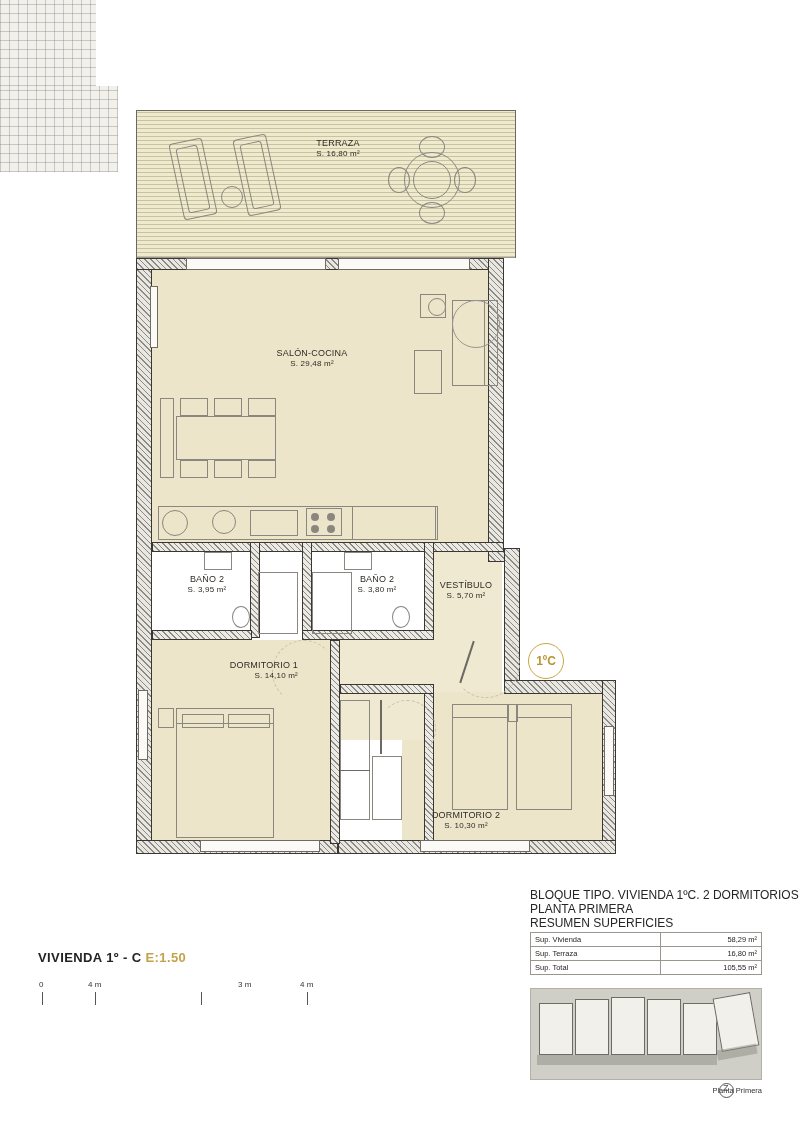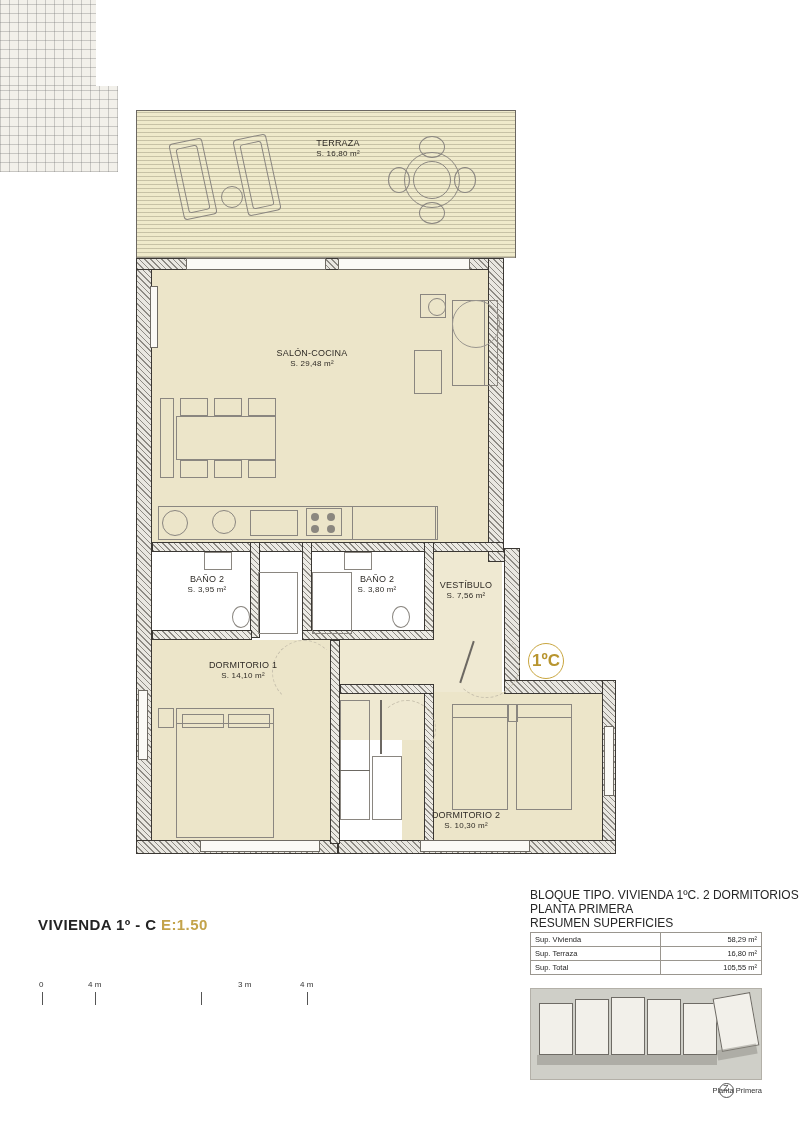--- a/index.html
+++ b/index.html
@@ -59,22 +59,22 @@
       #f2f0ea;
     box-sizing:border-box;
   }
   .ln{position:absolute;background:#6c6862;}
   .obj{position:absolute;border:1px solid #6f6b64;box-sizing:border-box;background:#f7f5ee;}
   .objl{position:absolute;border:1px solid #8a8680;box-sizing:border-box;background:transparent;}
   .circ{border-radius:50%;}
 
   
   .title-left{
-    position:absolute;left:38px;top:916px;
-    font-size:15px;font-weight:bold;letter-spacing:.4px;color:#232323;text-align:center;
+    position:absolute;left:38px;top:950px;
+    font-size:13px;font-weight:bold;letter-spacing:.4px;color:#232323;text-align:center;
   }
   .title-left .scale{color:#c3a34a;font-weight:bold;}
   .scalebar{position:absolute;left:38px;top:982px;width:300px;height:26px;}
   .scalebar .tick{position:absolute;top:10px;width:1px;height:13px;background:#555;}
   .scalebar .num{position:absolute;top:-2px;font-size:8px;color:#333;}
 
   .info{position:absolute;left:530px;top:888px;width:236px;}
   .info .l{font-size:12px;line-height:14px;color:#262626;white-space:nowrap;}
   table.surf{
     position:absolute;left:530px;top:932px;width:232px;
@@ -93,21 +93,21 @@
     position:absolute;left:530px;top:1086px;width:232px;
     text-align:right;font-size:7.5px;color:#333;padding-right:6px;
   }
   .kp-logo{position:absolute;right:66px;top:1083px;width:13px;height:13px;border:1px solid #555;border-radius:50%;}
   .kp-logo:after{content:"Z";position:absolute;left:3px;top:-1px;font-size:9px;color:#555;}
 
   
   .badge{
     position:absolute;left:528px;top:643px;width:34px;height:34px;
     border:1.6px solid #c9a63f;border-radius:50%;
-    color:#b8952f;font-size:17px;font-weight:bold;
+    color:#b8952f;font-size:12px;font-weight:bold;
     display:flex;align-items:center;justify-content:center;
     background:rgba(255,255,255,.6);
   }
 
   .arc{position:absolute;border:1px dashed #b9b4a6;border-radius:50%;}
 </style>
 </head>
 <body>
 
 <div class="sheet">
@@ -229,24 +229,24 @@
 
   <div class="objl" style="left:204px;top:552px;width:28px;height:18px;"></div>
   <div class="objl circ" style="left:232px;top:606px;width:18px;height:22px;"></div>
   <div class="objl" style="left:258px;top:572px;width:40px;height:62px;"></div>
   <div class="objl" style="left:344px;top:552px;width:28px;height:18px;"></div>
   <div class="objl circ" style="left:392px;top:606px;width:18px;height:22px;"></div>
   <div class="objl" style="left:312px;top:572px;width:40px;height:62px;"></div>
 
   <div class="room-label" style="left:428px;top:580px;width:76px;">
     <div class="nm">VESTÍBULO</div>
-    <div class="ar">S. 7,56 m²</div>
-  </div>
-
-  <div class="room-label" style="left:188px;top:660px;width:110px;">
+    <div class="ar">S. 5,70 m²</div>
+  </div>
+
+  <div class="room-label" style="left:188px;top:660px;width:110px;text-align:right;">
     <div class="nm">DORMITORIO 1</div>
     <div class="ar">S. 14,10 m²</div>
   </div>
   <div class="objl" style="left:176px;top:708px;width:98px;height:130px;"></div>
   <div class="objl" style="left:176px;top:708px;width:98px;height:16px;"></div>
   <div class="objl" style="left:182px;top:714px;width:42px;height:14px;"></div>
   <div class="objl" style="left:228px;top:714px;width:42px;height:14px;"></div>
   <div class="objl" style="left:158px;top:708px;width:16px;height:20px;"></div>
   <div class="objl" style="left:340px;top:700px;width:30px;height:120px;"></div>
   <div class="ln" style="left:340px;top:770px;width:30px;height:1px;"></div>

